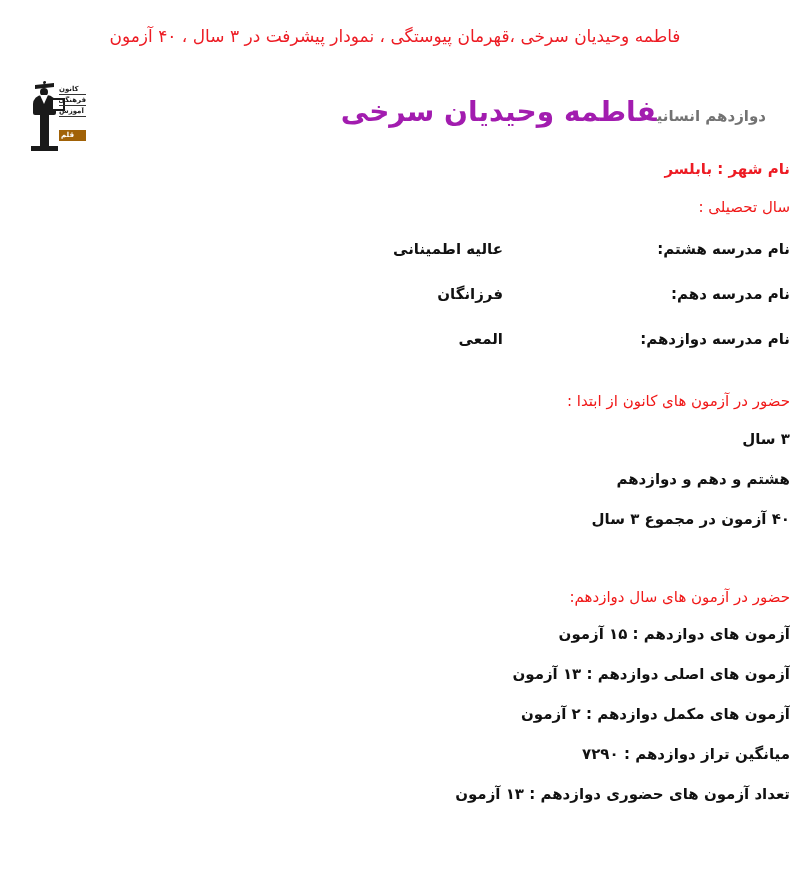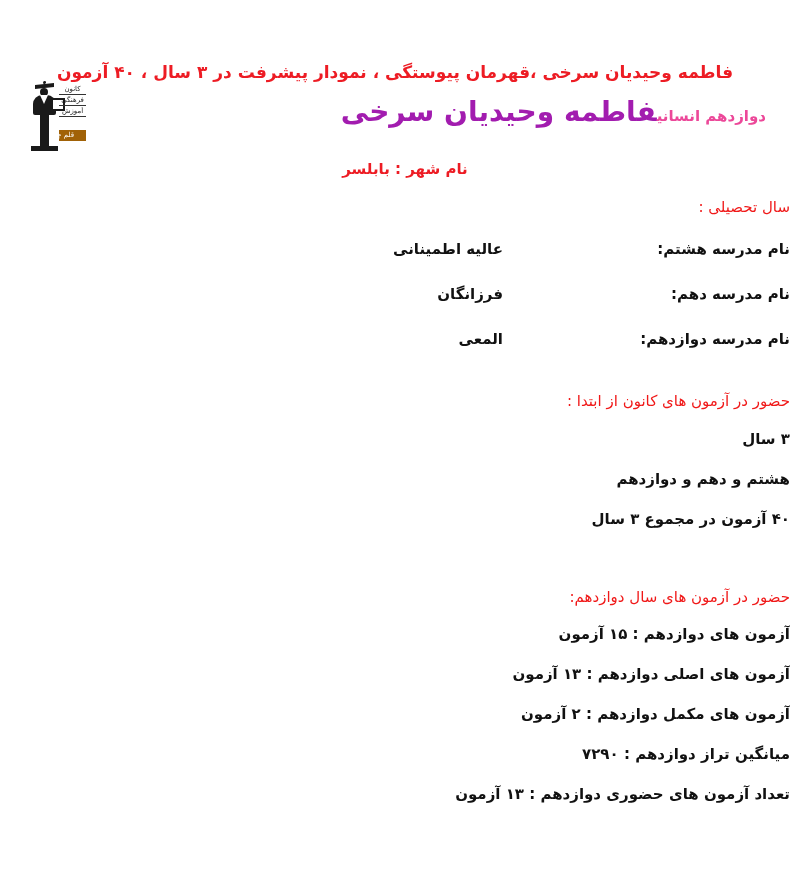--- a/index.html
+++ b/index.html
@@ -25,24 +25,23 @@
 
   
   .banner {
     position: absolute;
     top: 26px;
     right: 0;
     left: 0;
     text-align: center;
     color: #ED1C24;
     font-size: 17px;
-    font-weight: bold;
+    font-weight: normal;
     letter-spacing: 0;
     white-space: nowrap;
-    margin-top: 36px;
   }
 
   
   .logo {
     position: absolute;
     top: 82px;
     left: 28px;
     width: 58px;
     height: 72px;
   }
@@ -145,22 +144,22 @@
     height: 64px;
     display: flex;
     flex-direction: column;
     justify-content: flex-start;
     gap: 1px;
   }
   .logo-line {
     font-size: 7px;
     line-height: 9px;
     color: #1a1a1a;
-    text-align: center;
-    font-weight: normal;
+    text-align: left;
+    font-weight: bold;
     white-space: nowrap;
     border-bottom: 1px solid #333;
     overflow: hidden;
   }
   .logo-line.badge {
     background: #a16207;
     color: #ffffff;
     border-bottom: none;
     margin-top: 12px;
     padding: 1px 12px;
@@ -177,21 +176,21 @@
     padding-left: 20px;
     box-sizing: border-box;
   }
   .student-name {
     color: #a21caf;
     font-size: 28px;
     font-weight: bold;
     white-space: nowrap;
   }
   .student-grade {
-    color: #ec4899;
+    color: #737373;
     font-size: 15px;
     font-weight: bold;
     margin-right: 24px;
     white-space: nowrap;
   }
 
   
   .line {
     position: absolute;
     right: 0;
@@ -263,21 +262,21 @@
       <div class="logo-line">فرهنگی</div>
       <div class="logo-line">آموزش</div>
       <div class="logo-line badge">قلم چی</div>
     </div>
   </div>
 
   <div class="title-row">
     <span class="student-grade">دوازدهم انسانی</span><span class="student-name">فاطمه وحیدیان سرخی</span>
   </div>
 
-  <div class="line red-bold" style="top:160px;text-align:center;">نام شهر : بابلسر</div>
+  <div class="line red-bold" style="top:160px;">نام شهر : بابلسر</div>
 
   <div class="line red-light" style="top:198px;">سال تحصیلی :</div>
 
   <div class="kv-row" style="top:240px;">
     <span class="kv-label">نام مدرسه هشتم:</span>
     <span class="kv-value">عالیه اطمینانی</span>
   </div>
   <div class="kv-row" style="top:285px;">
     <span class="kv-label">نام مدرسه دهم:</span>
     <span class="kv-value">فرزانگان</span>

